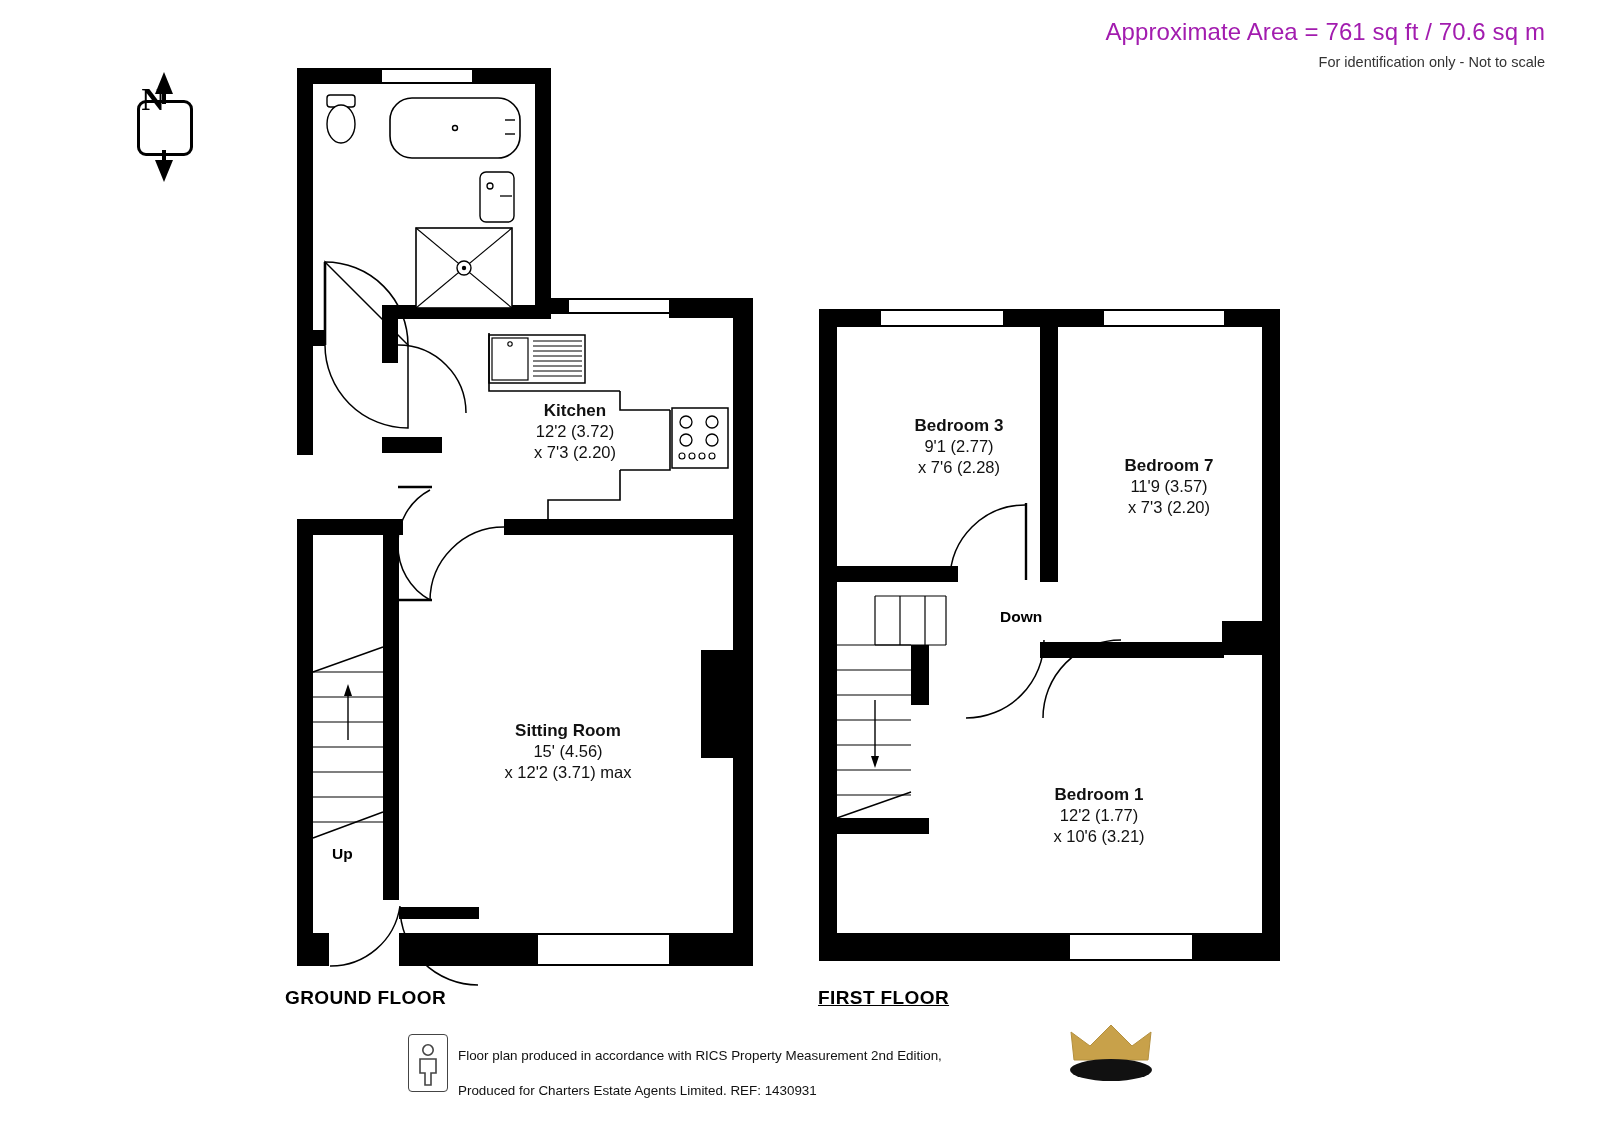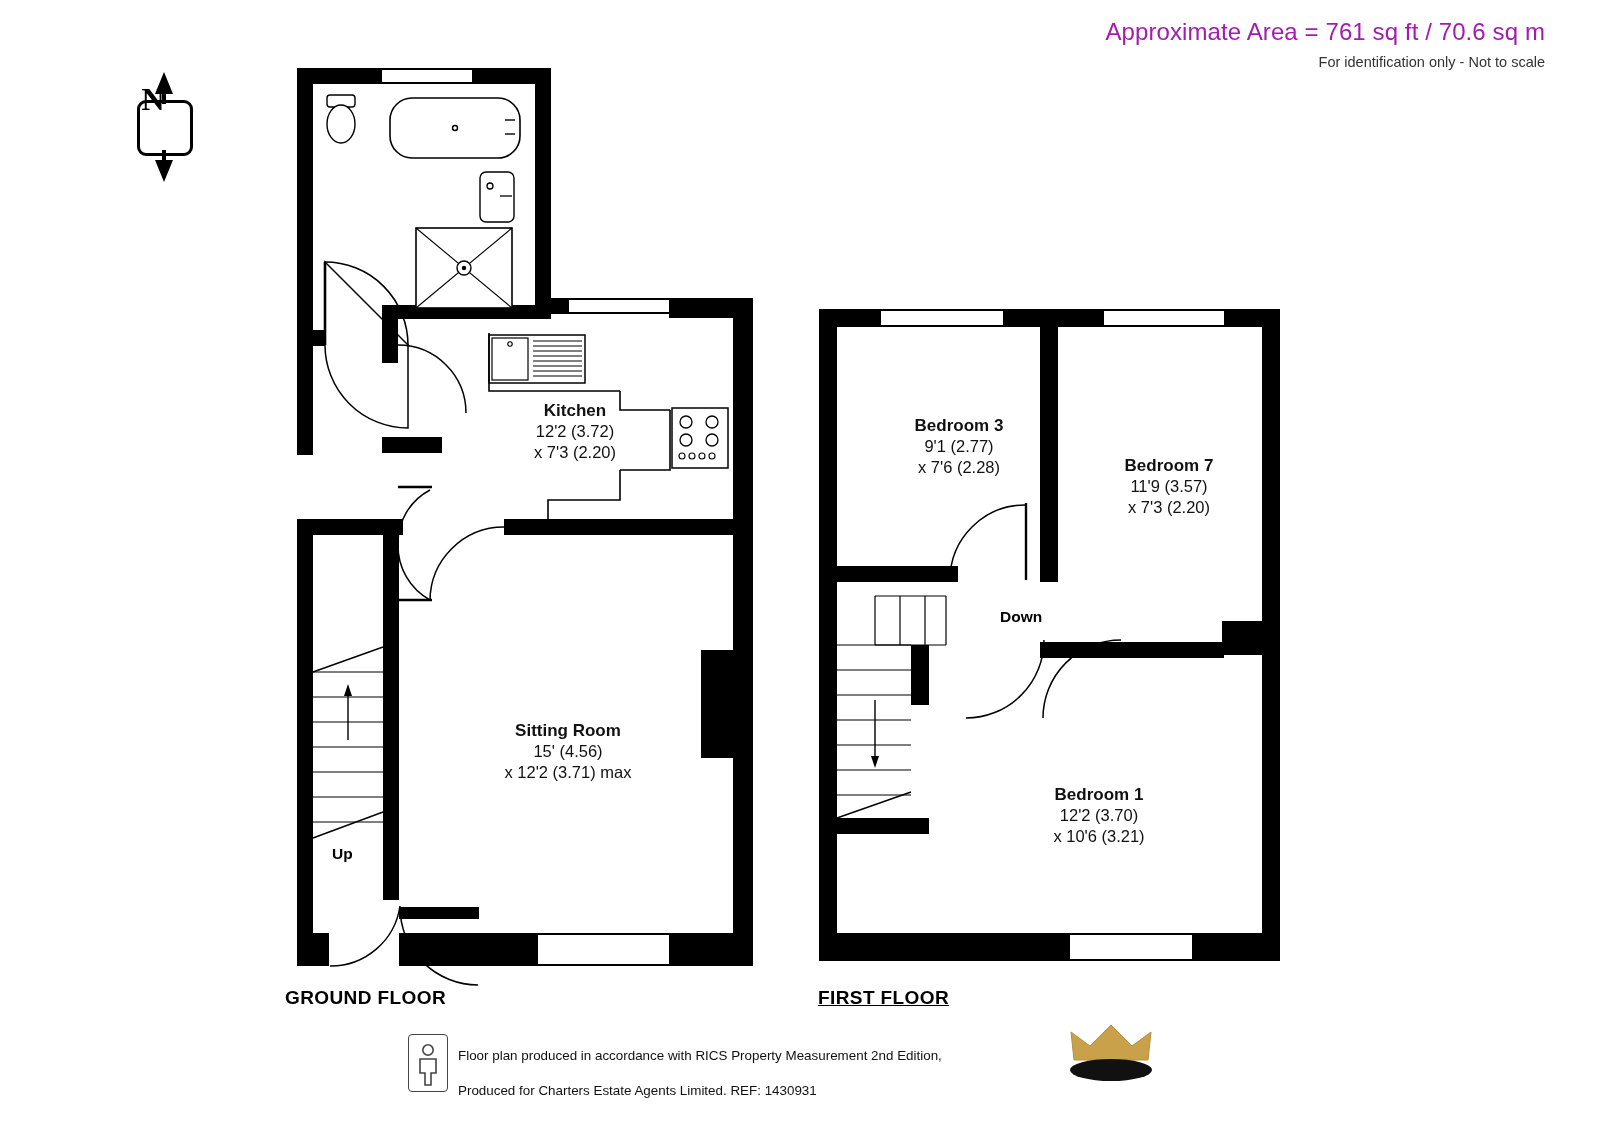--- a/index.html
+++ b/index.html
@@ -375,21 +375,21 @@
   </div>
 
   <div class="label" style="left:1080px; top:455px; width:178px;">
     <div class="nm">Bedroom 7</div>
     <div>11'9 (3.57)</div>
     <div>x 7'3 (2.20)</div>
   </div>
 
   <div class="label" style="left:1008px; top:784px; width:182px;">
     <div class="nm">Bedroom 1</div>
-    <div>12'2 (3.70)</div>
+    <div>12'2 (1.77)</div>
     <div>x 10'6 (3.21)</div>
   </div>
 
   <div class="updown" style="left:1000px; top:608px;text-align:center;">Down</div>
 
   <div class="floor-title" style="left:818px; top:987px;text-decoration:underline;">FIRST FLOOR</div>
 </div>
 
 <div id="footer">
   <div id="footer-person">

